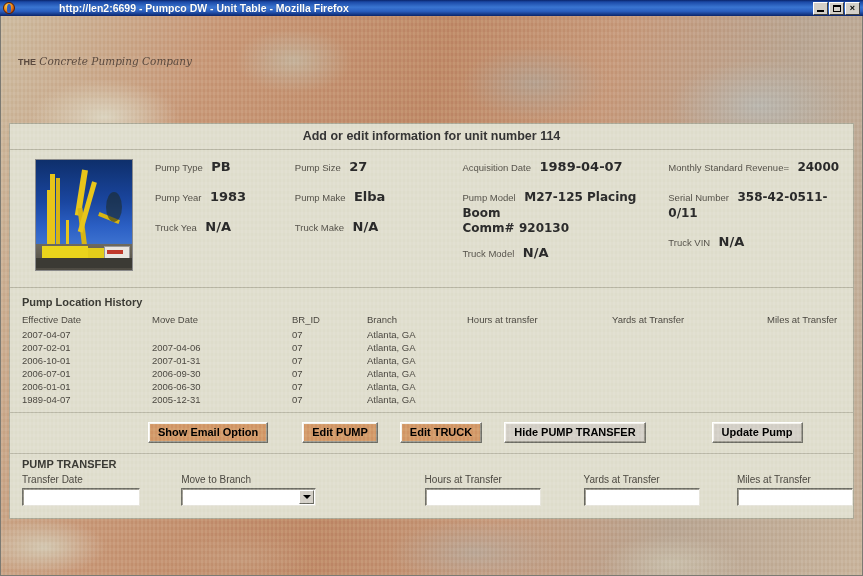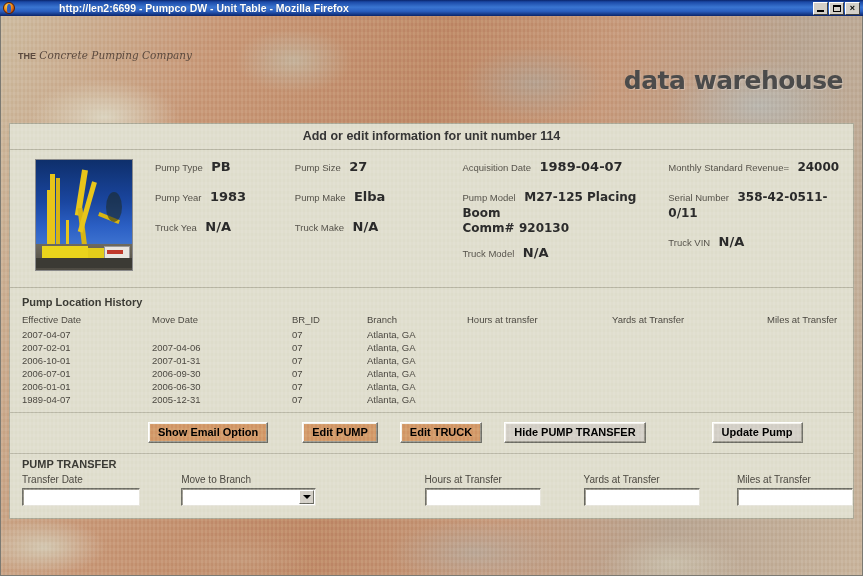--- a/index.html
+++ b/index.html
@@ -105,21 +105,21 @@
     -webkit-text-stroke:3px #c0392b;
     text-stroke:3px #c0392b;
     line-height:40px;
   }
   .logo-inc{
     position:absolute;right:8px;top:39px;
     font-size:8px;font-weight:bold;color:#b33;
     letter-spacing:1px;
   }
   .logo-tag{
-    margin-top:5px;
+    margin-top:11px;
     font-family:"DejaVu Serif", serif;
     font-size:10.5px;font-style:italic;
     color:#5b4a3f;
     white-space:nowrap;
   }
   .logo-tag b{font-style:normal;font-family:"Liberation Sans",sans-serif;font-size:9px;}
   .dw{
     position:absolute;right:14px;top:44px;
     font-family:"DejaVu Sans", sans-serif;
     font-size:25px;font-weight:bold;
@@ -318,21 +318,20 @@
   <div class="page">
     <div class="rust-noise"></div>
 
     <div class="banner">
       <div class="logo">
         <div class="logo-tag">
           <b>THE</b>
           <span>Concrete Pumping Company</span>
         </div>
       </div>
-      <div class="dw">data warehouse</div>
     </div>
 
     <div class="panel">
 
       <div class="panel-hd">Add or edit information for unit number 114</div>
 
       <div class="unit">
 
         <div class="photo-wrap">
           <div class="photo">

